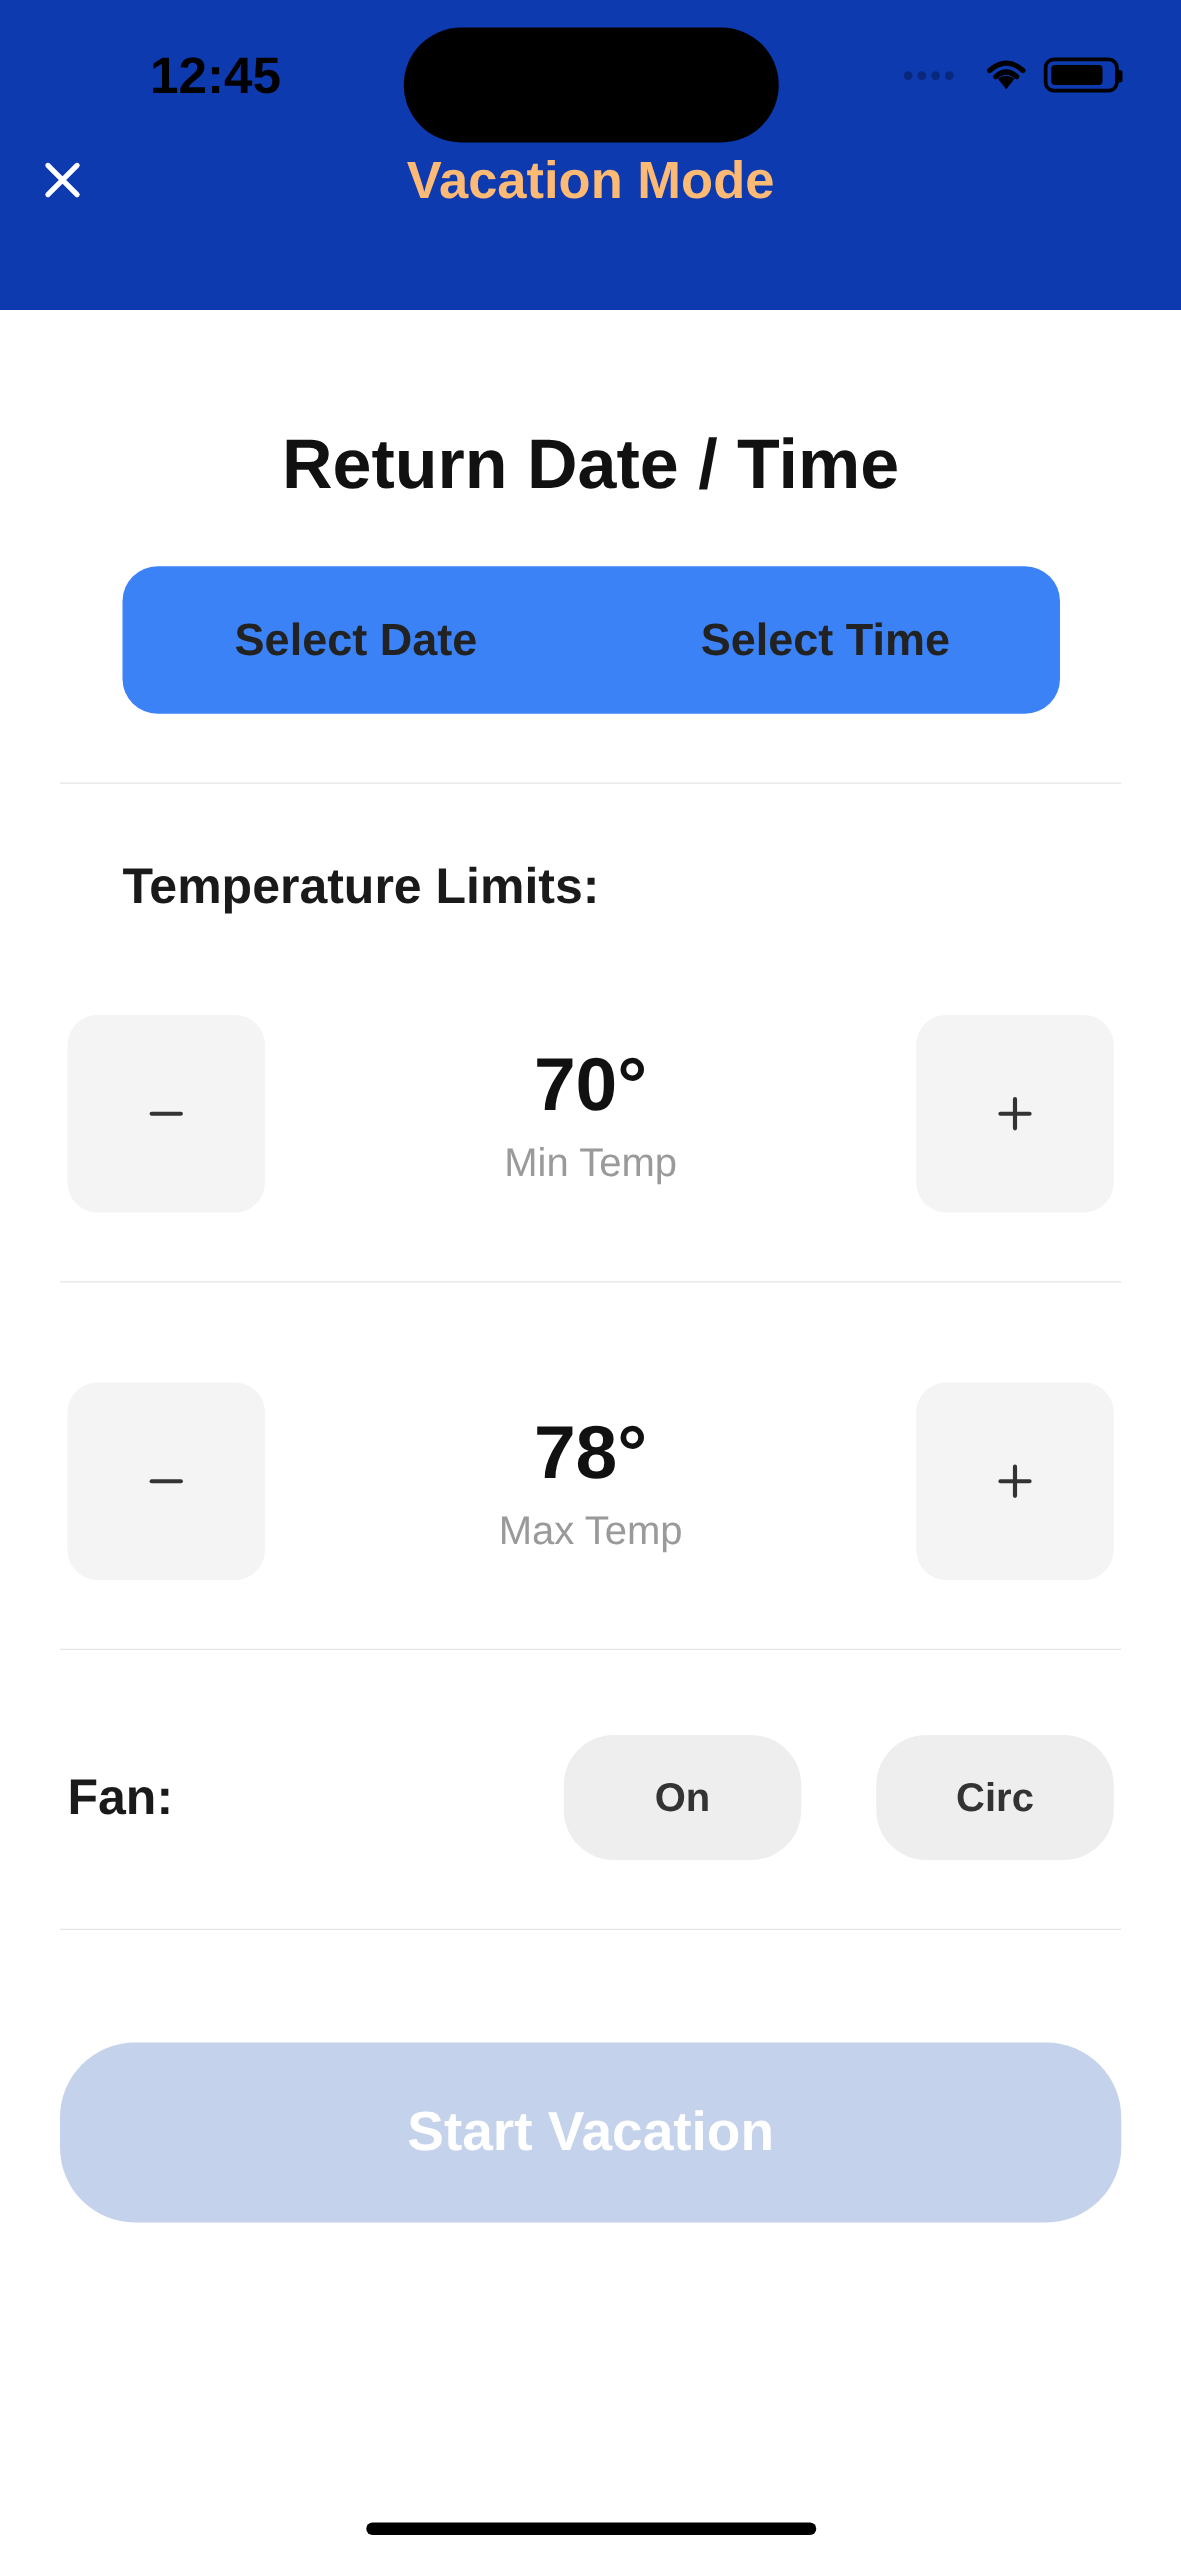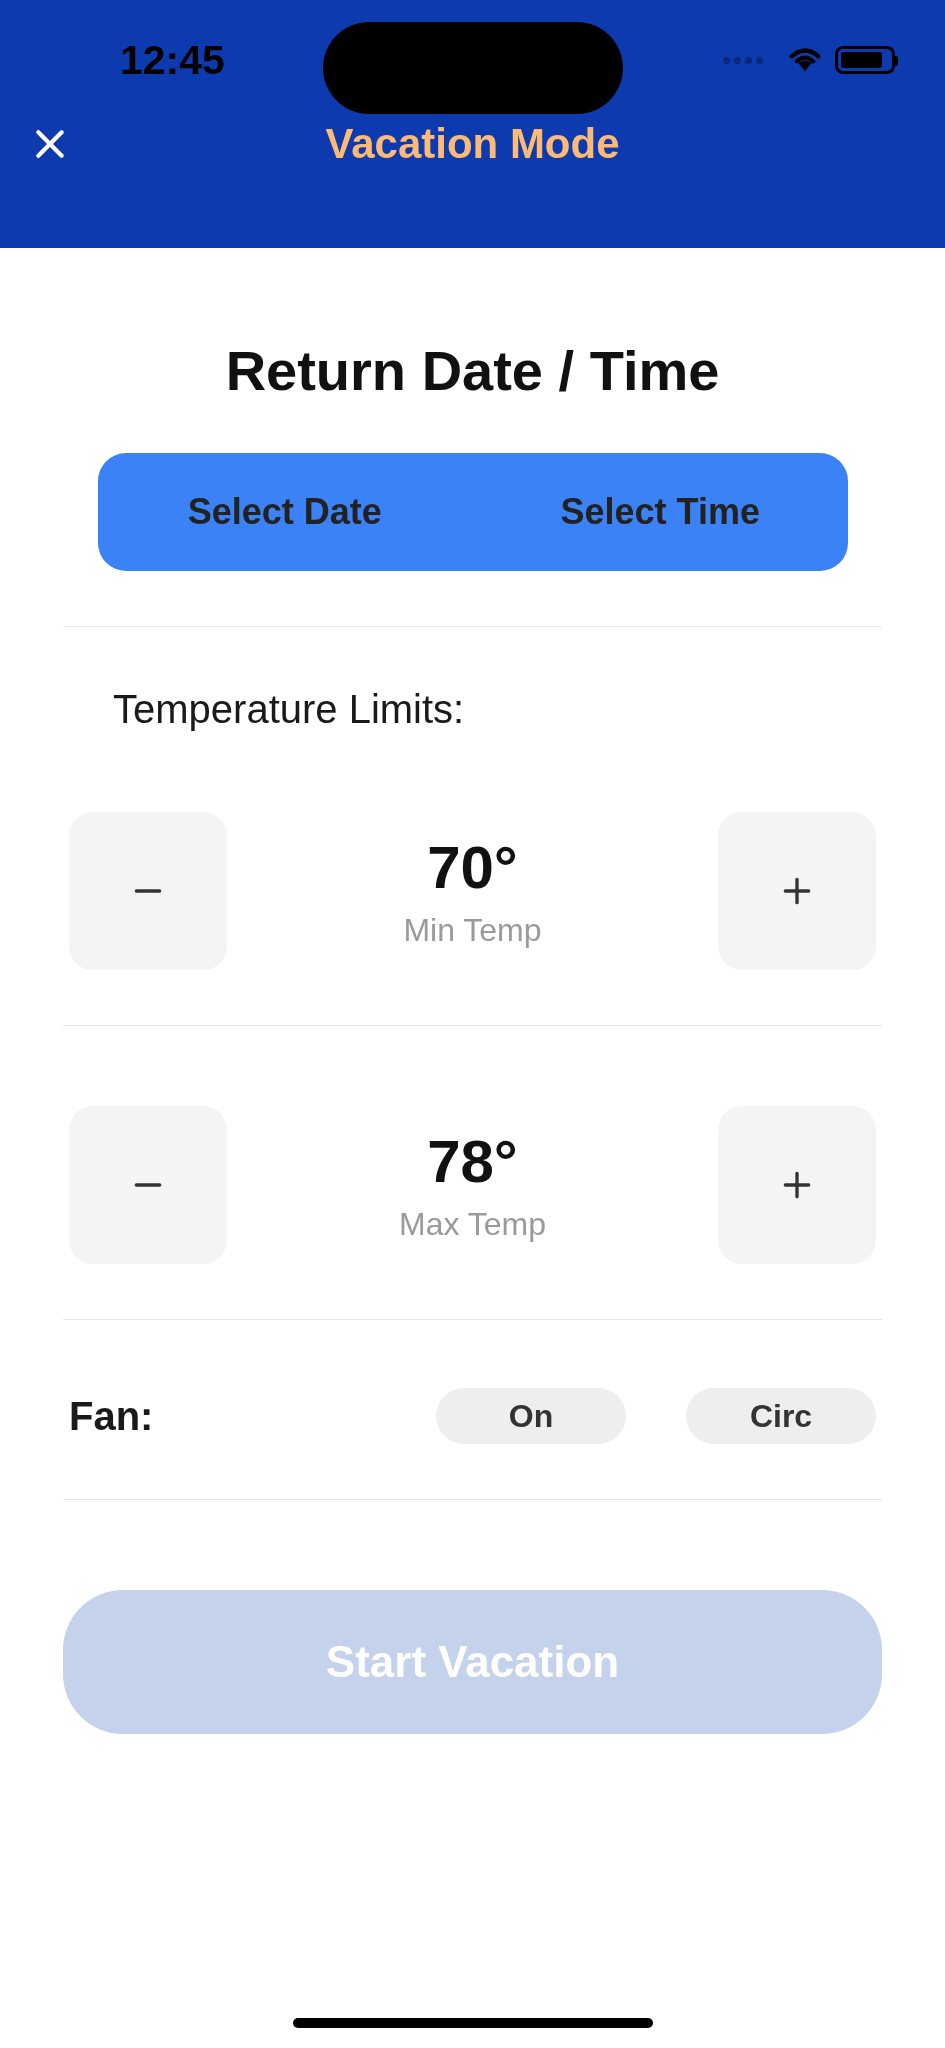--- a/index.html
+++ b/index.html
@@ -121,21 +121,21 @@
       height: 100%;
     }
     
     .page-title {
       color: #fdba74;
       font-size: 42px;
       font-weight: 700;
     }
     
     .content {
-      padding: 0 63px;
+      padding: 0 48px;
     }
     
     .return-heading {
       text-align: center;
       font-size: 56px;
       font-weight: 800;
       color: #111;
       margin-top: 90px;
     }
     
@@ -168,21 +168,21 @@
     }
     
     .divider {
       height: 1px;
       background: #e5e5e5;
       margin-top: 55px;
     }
     
     .temp-limits-label {
       font-size: 40px;
-      font-weight: 400;
+      font-weight: 700;
       color: #1a1a1a;
       margin-top: 60px;
       padding-left: 50px;
     }
     
     .temp-row {
       display: flex;
       align-items: center;
       justify-content: space-between;
       margin-top: 80px;
@@ -243,21 +243,21 @@
     
     .fan-options {
       display: flex;
       gap: 60px;
       flex: 1;
       justify-content: flex-end;
     }
     
     .fan-pill {
       width: 190px;
-      height: 56px;
+      height: 100px;
       border-radius: 40px;
       display: flex;
       align-items: center;
       justify-content: center;
       font-size: 32px;
       font-weight: 700;
       cursor: pointer;
     }
     
     .fan-pill.inactive {

